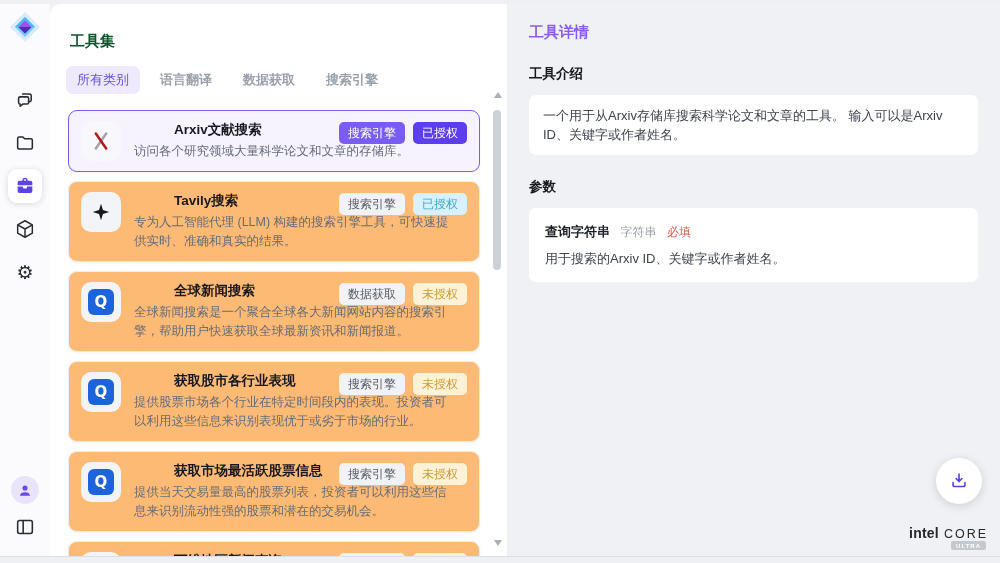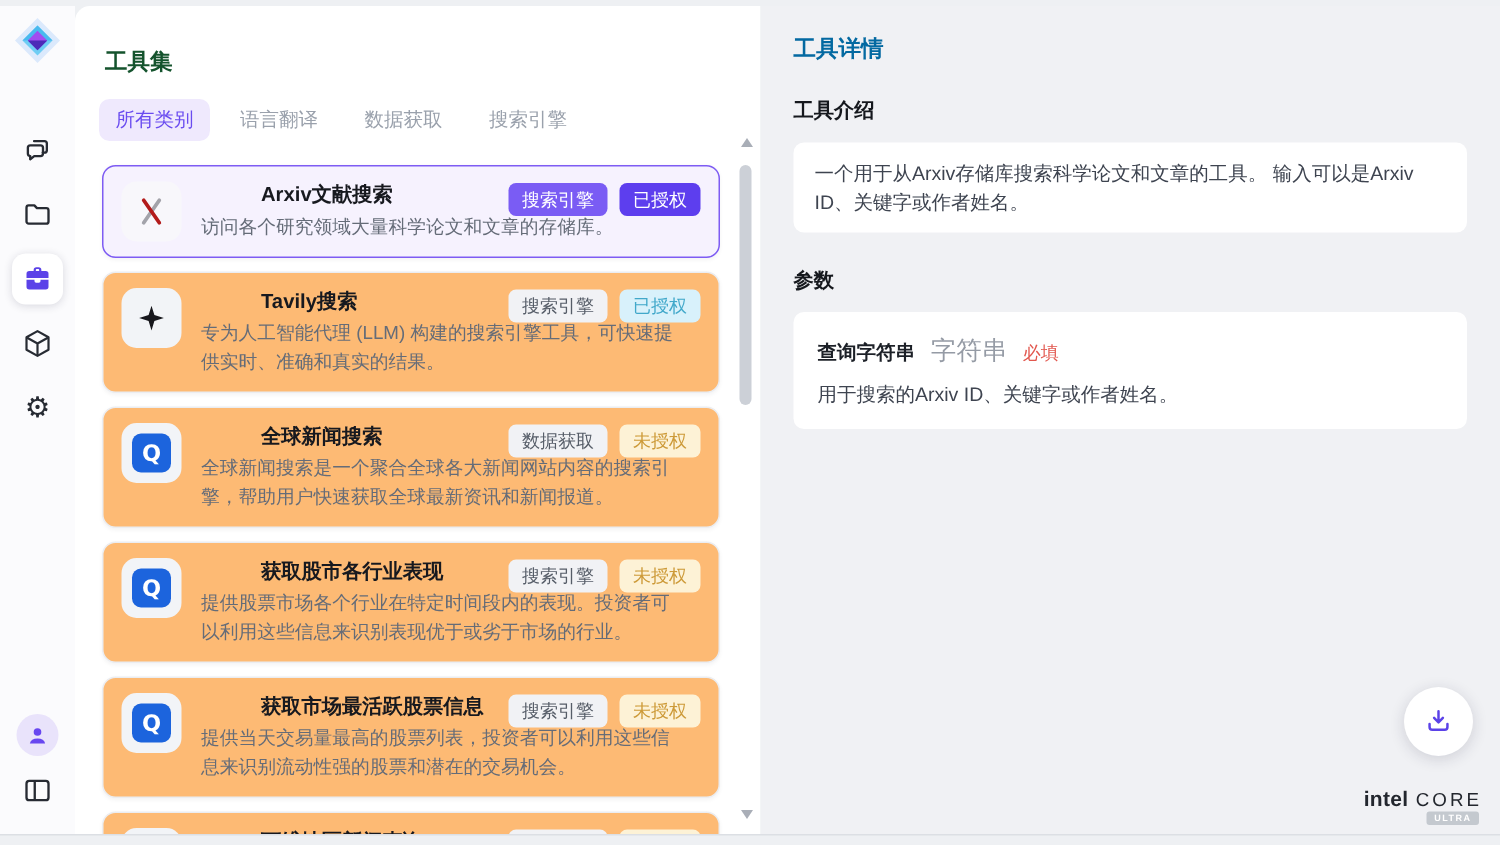--- a/index.html
+++ b/index.html
@@ -22,21 +22,21 @@
   .gear-glyph { font-size:19px; line-height:1; color:#272b33; font-family:"DejaVu Sans",sans-serif; }
   .avatar-wrap { width:28px; height:28px; border-radius:50%; background:#e9e3fb;
     display:flex; align-items:center; justify-content:center; margin-bottom:6px; cursor:pointer; }
   .panel-toggle { margin-bottom:12px; }
 
   
   .list-panel { position:absolute; left:50px; top:4px; bottom:7px; width:457px;
     background:#ffffff; border-radius:10px 0 0 0; overflow:hidden; }
   .list-title { padding:28px 0 0 20px; font-size:15px; font-weight:700; color:#14532d; }
   .tabs { display:flex; gap:9px; margin:15px 0 16px 16px; }
-  .tab { font-size:13px; color:#9aa1ac; padding:5px 11px; border-radius:7px; cursor:pointer; white-space:nowrap; }
+  .tab { font-size:13px; color:#9aa1ac; padding:5px 11px; border-radius:7px; cursor:pointer; white-space:nowrap;font-weight:bold; }
   .tab.active { background:#efe9fd; color:#6a4cf0; font-weight:500; }
   .cards { margin:11px 0 0 18px; width:412px; display:flex; flex-direction:column; gap:9px; }
   .tool-card { position:relative; background:#fdba74; border:1px solid #ebedf1; border-radius:9px;
     padding:10px 12px; display:flex; gap:13px; box-shadow:0 1px 3px rgba(20,24,40,.05); cursor:pointer; }
   .tool-card.selected { background:#f6f2fe; border:1.5px solid #7e5cf3; }
   .tool-icon { width:40px; height:40px; border-radius:10px; background:#f2f4f7; flex:none;
     display:flex; align-items:center; justify-content:center; }
   .tool-card.selected .tool-icon { background:#f8f7fb; }
   .juhe-sq { width:26px; height:26px; border-radius:6px; background:#1c64dd; display:flex;
     align-items:center; justify-content:center; color:#fff; font-weight:700; font-size:15px;
@@ -56,27 +56,27 @@
   .sb-up, .sb-down { position:absolute; left:2px; width:0; height:0;
     border-left:4px solid transparent; border-right:4px solid transparent; cursor:pointer; }
   .sb-up { top:2px; border-bottom:6px solid #a9aeb7; }
   .sb-down { bottom:2px; border-top:6px solid #a9aeb7; }
   .sb-thumb { position:absolute; top:20px; left:1px; width:8px; height:160px;
     background:#ccd0d7; border-radius:4px; cursor:pointer; }
 
   
   .detail-panel { position:absolute; left:507px; top:4px; right:0; bottom:7px;
     background:#f0f1f4; padding:19px 22px; }
-  .detail-title { font-size:15px; font-weight:700; color:#0369a1; }
+  .detail-title { font-size:15px; font-weight:700; color:#8b5cf6; }
   .section-h { font-size:13.5px; font-weight:700; color:#15181d; margin-top:23px; }
   .intro-card { margin-top:12px; background:#fff; border-radius:7px; padding:11px 14px;
     font-size:13px; color:#3e4450; line-height:19px; }
   .param-card { margin-top:12px; background:#fff; border-radius:7px; padding:14px 16px; }
   .param-name { font-size:13px; font-weight:700; color:#1c2027; }
-  .param-type { font-size:17px; color:#959ba5; margin-left:6px; }
+  .param-type { font-size:12px; color:#959ba5; margin-left:6px; }
   .param-req  { font-size:12px; color:#e2574e; margin-left:6px; }
   .param-desc { font-size:13px; color:#3e4450; margin-top:9px; }
 
   
   .fab { position:absolute; right:18px; bottom:52px; width:46px; height:46px; border-radius:50%;
     background:#fff; box-shadow:0 2px 10px rgba(30,30,60,.16); display:flex; align-items:center;
     justify-content:center; cursor:pointer; }
   .intel-logo { position:absolute; right:12px; bottom:14px; color:#23272e; white-space:nowrap; }
   .intel-word { font-size:14px; font-weight:600; letter-spacing:.2px; }
   .core-word  { font-size:12.5px; font-weight:300; letter-spacing:2px; margin-left:5px; }

